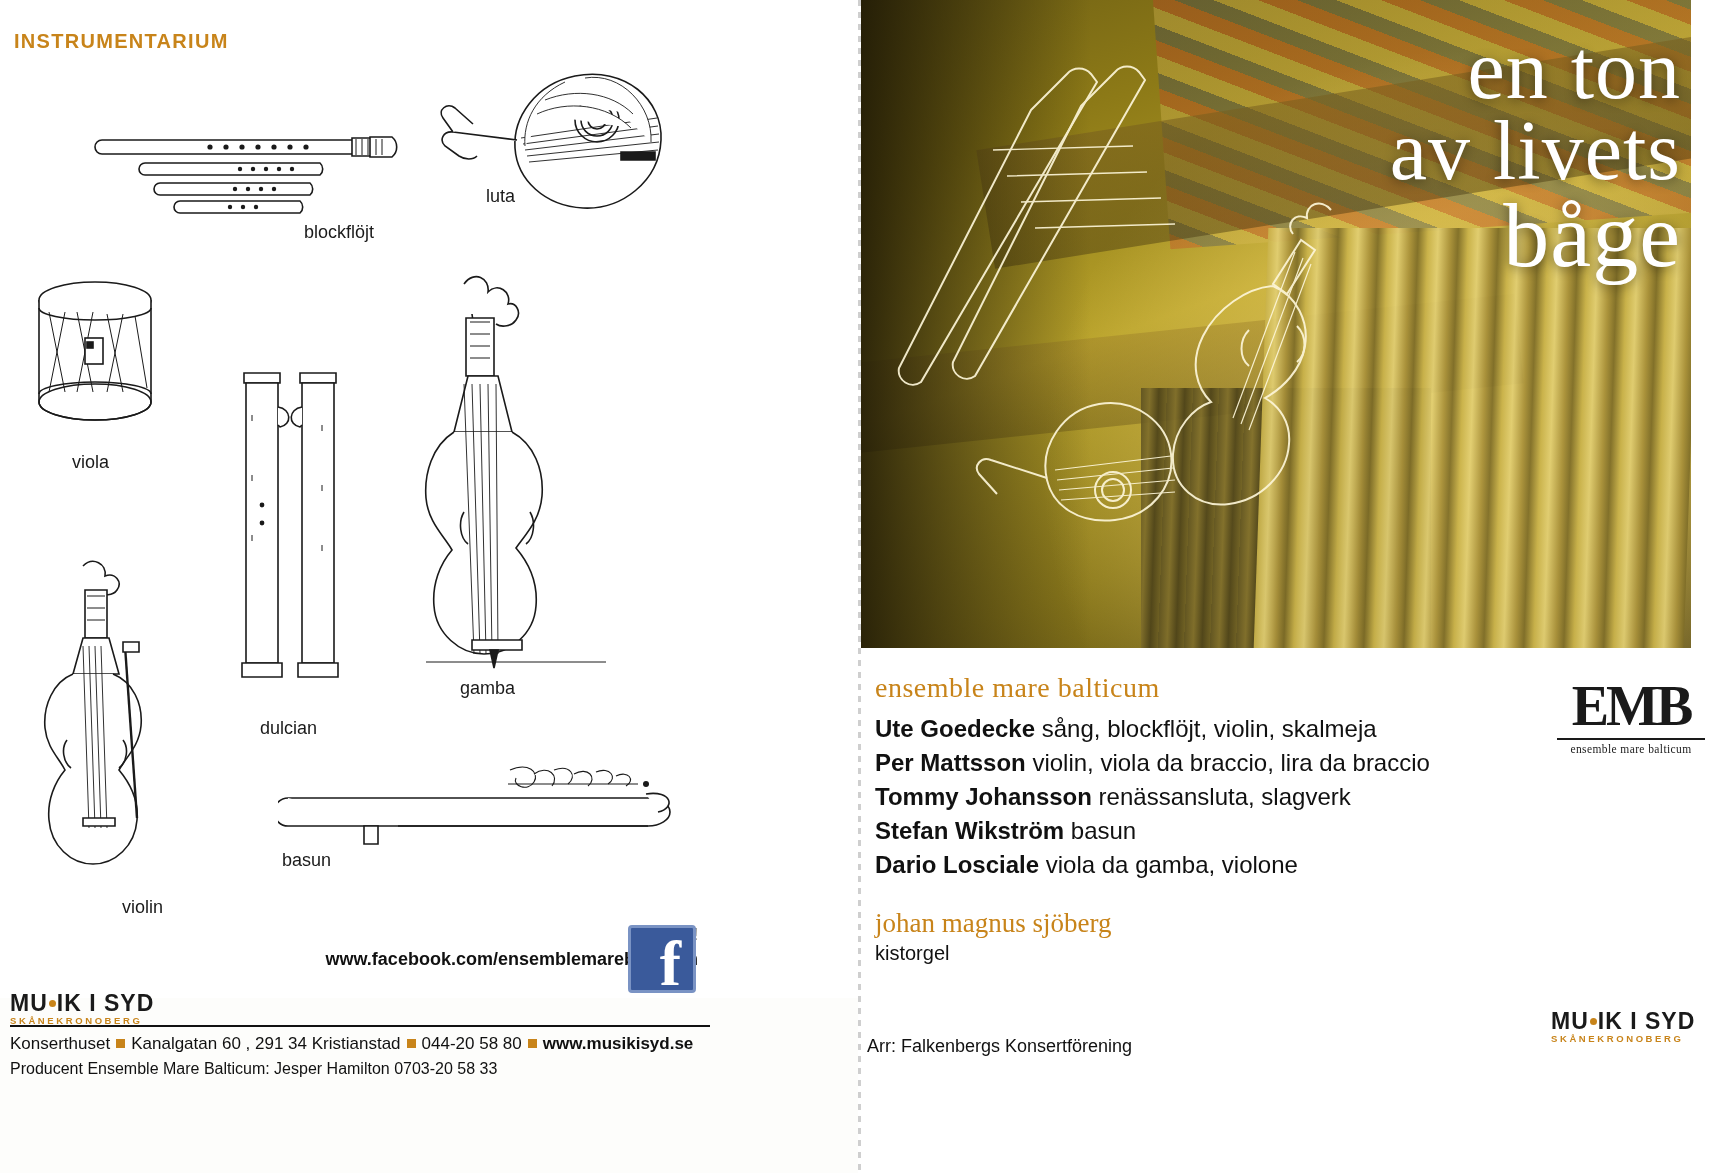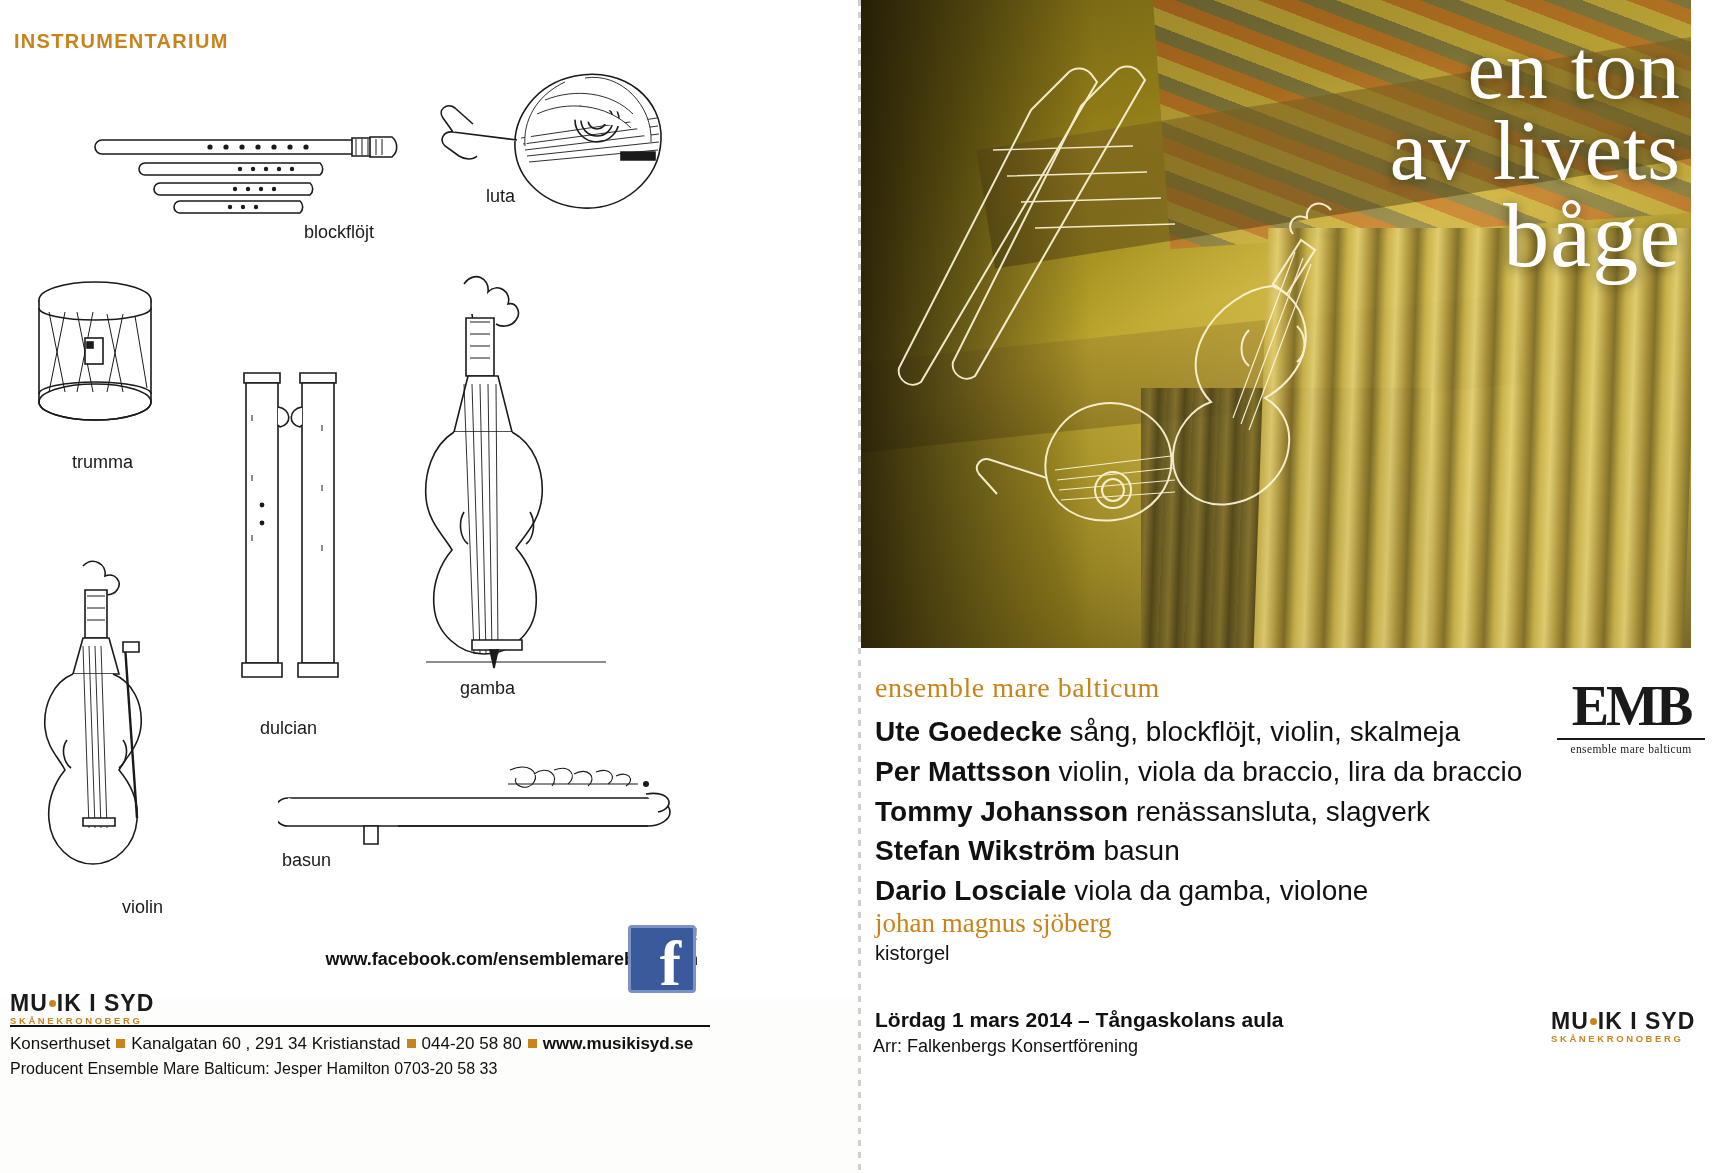--- a/index.html
+++ b/index.html
@@ -243,21 +243,21 @@
     font-size: 28px;
     color: #c8841a;
     letter-spacing: 0.5px;
   }
   .members {
     position: absolute;
     left: 14px; top: 712px;
     width: 640px;
   }
   .member {
-    font-size: 28px;
+    font-size: 24px;
     line-height: 1.42;
     color: #111;
     white-space: nowrap;
   }
   .member b { font-weight: bold; }
 
   .organist-name {
     position: absolute;
     left: 14px; top: 908px;
     font-family: "Liberation Serif", serif;
@@ -273,21 +273,21 @@
   .concert-line {
     position: absolute;
     left: 14px; top: 1008px;
     font-size: 21px;
     font-weight: bold;
     color: #111;
     white-space: nowrap;
   }
   .arr-line {
     position: absolute;
-    left: 12px; top: 1036px;
+    left: 6px; top: 1036px;
     font-size: 18px;
     color: #111;
     white-space: nowrap;
   }
 
   
   .emb-logo {
     position: absolute;
     left: 690px; top: 678px;
     width: 160px;
@@ -490,21 +490,21 @@
             <path d="M338 16 c12 -6 20 4 10 10"></path>
             <path d="M230 24 h130"></path>
           </g>
           <circle cx="368" cy="24" r="3" fill="#1a1a1a" stroke="none"></circle>
         </g>
       </svg>
     </div>
 
     <div class="caption" style="left:280px; top:222px;margin-left:24px;">blockflöjt</div>
     <div class="caption" style="left:486px; top:186px;">luta</div>
-    <div class="caption" style="left:72px; top:452px;">trumma</div>
+    <div class="caption" style="left:72px; top:452px;">viola</div>
     <div class="caption" style="left:260px; top:718px;">dulcian</div>
     <div class="caption" style="left:460px; top:678px;">gamba</div>
     <div class="caption" style="left:282px; top:850px;">basun</div>
     <div class="caption" style="left:122px; top:897px;">violin</div>
 
     <div class="follow-block">
       <div class="follow-text">Följ oss!</div>
       <div class="follow-url">www.facebook.com/ensemblemarebalticum</div>
     </div>
     <div class="fb-icon">
@@ -575,21 +575,20 @@
       <div class="member"><b>Ute Goedecke</b> <span>sång, blockflöjt, violin, skalmeja</span></div>
       <div class="member"><b>Per Mattsson</b> <span>violin, viola da braccio, lira da braccio</span></div>
       <div class="member"><b>Tommy Johansson</b> <span>renässansluta, slagverk</span></div>
       <div class="member"><b>Stefan Wikström</b> <span>basun</span></div>
       <div class="member"><b>Dario Losciale</b> <span>viola da gamba, violone</span></div>
     </div>
 
     <div class="organist-name">johan magnus sjöberg</div>
     <div class="organist-instr">kistorgel</div>
 
-    <div class="concert-line">Lördag 1 mars 2014  –   Tångaskolans aula</div>
     <div class="arr-line">Arr: Falkenbergs Konsertförening</div>
 
     <div class="emb-logo">
       <div class="mark">EMB</div>
       <div class="mark-rule"></div>
       <div class="sub">ensemble mare balticum</div>
     </div>
 
     <div class="mis-left mis-right">
       <div class="mis-word"><span>MU</span><span class="mis-dot"></span><span>IK I SYD</span></div>

